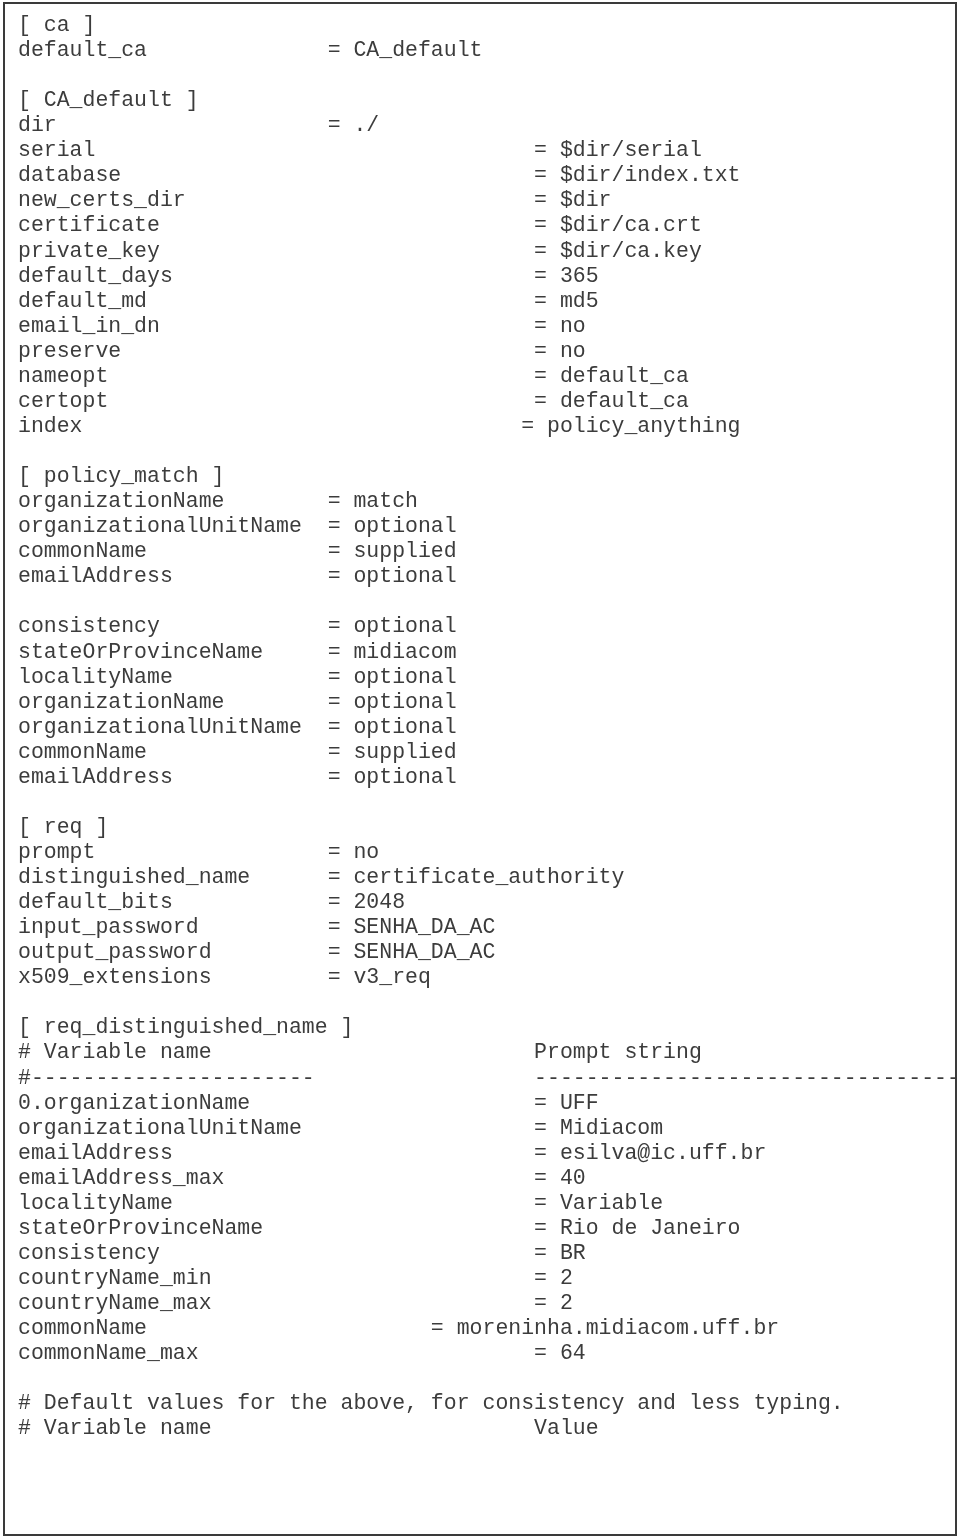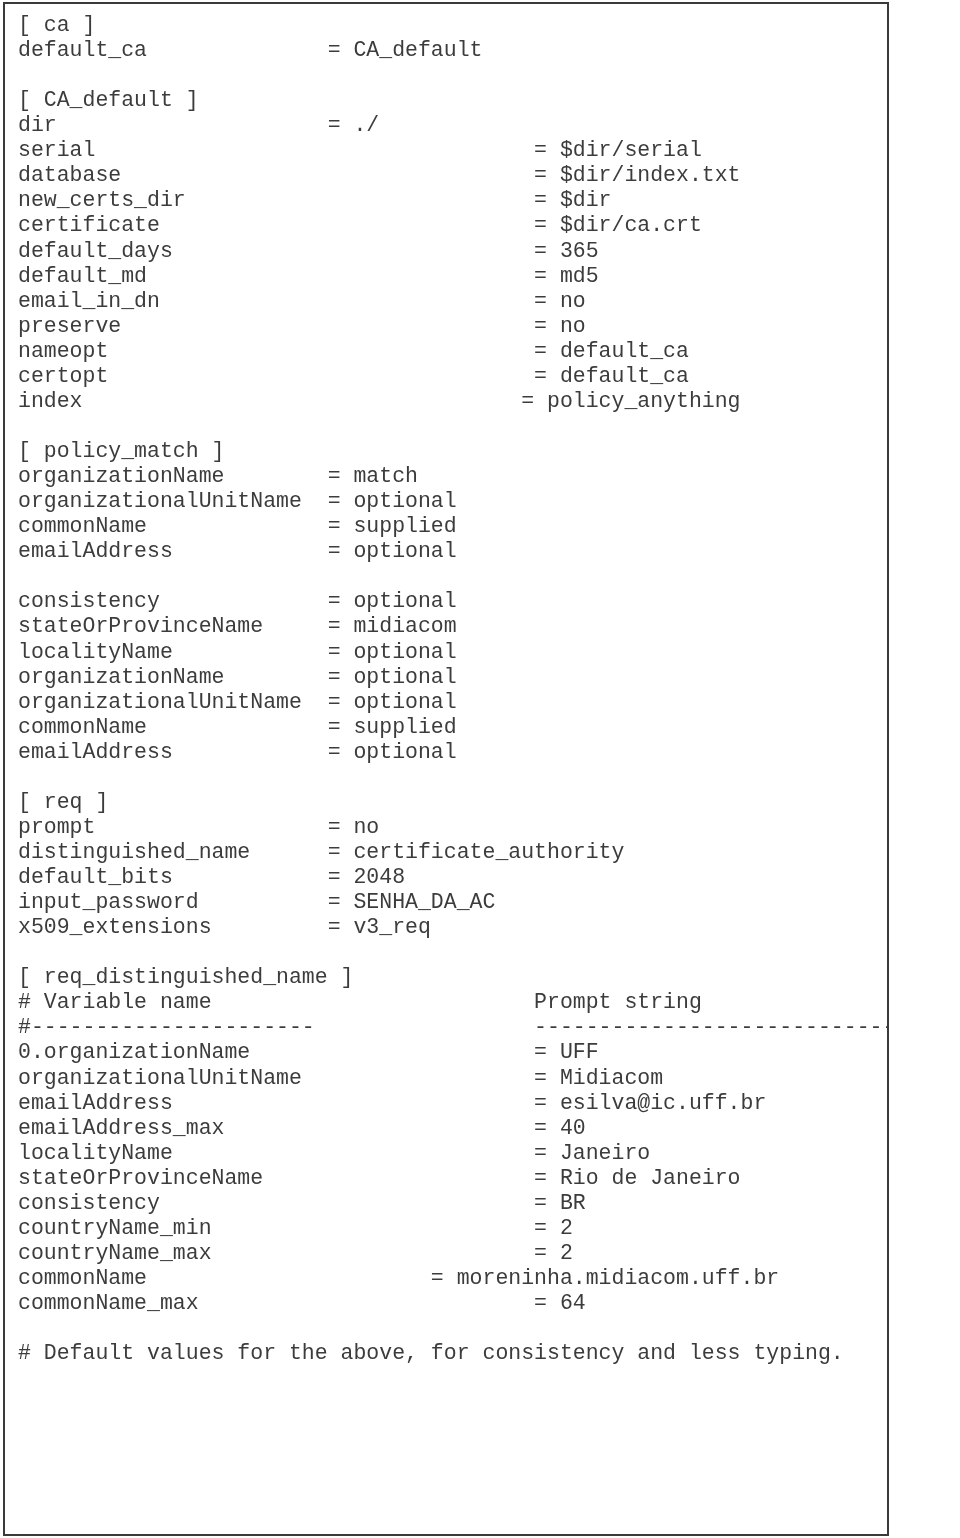--- a/index.html
+++ b/index.html
@@ -14,21 +14,21 @@
     overflow: hidden;
     font-family: "Liberation Mono", "DejaVu Sans Mono", monospace;
   }
 
   
   #code-frame {
     box-sizing: border-box;
     position: absolute;
     left: 3px;
     top: 2px;
-    width: 886px;
+    width: 954px;
     height: 1534px;
     border: 2px solid #3a3a3a;
     background: #ffffff;
     overflow: hidden;
   }
 
   
   #code-listing {
     margin: 0;
     padding: 9px 0 0 13px;
@@ -56,20 +56,21 @@
 <div id="code-frame">
   <pre id="code-listing"><span class="code-line">[ ca ]
 </span><span class="code-line">default_ca              = CA_default
 </span><span class="code-line blank">
 </span><span class="code-line">[ CA_default ]
 </span><span class="code-line">dir                     = ./
 </span><span class="code-line">serial                                  = $dir/serial
 </span><span class="code-line">database                                = $dir/index.txt
 </span><span class="code-line">new_certs_dir                           = $dir
 </span><span class="code-line">certificate                             = $dir/ca.crt
+</span><span class="code-line">private_key                             = $dir/ca.key
 </span><span class="code-line">default_days                            = 365
 </span><span class="code-line">default_md                              = md5
 </span><span class="code-line">email_in_dn                             = no
 </span><span class="code-line">preserve                                = no
 </span><span class="code-line">nameopt                                 = default_ca
 </span><span class="code-line">certopt                                 = default_ca
 </span><span class="code-line">index                                  = policy_anything
 </span><span class="code-line blank">
 </span><span class="code-line">[ policy_match ]
 </span><span class="code-line">organizationName        = match
@@ -83,32 +84,34 @@
 </span><span class="code-line">organizationName        = optional
 </span><span class="code-line">organizationalUnitName  = optional
 </span><span class="code-line">commonName              = supplied
 </span><span class="code-line">emailAddress            = optional
 </span><span class="code-line blank">
 </span><span class="code-line">[ req ]
 </span><span class="code-line">prompt                  = no
 </span><span class="code-line">distinguished_name      = certificate_authority
 </span><span class="code-line">default_bits            = 2048
 </span><span class="code-line">input_password          = SENHA_DA_AC
+</span><span class="code-line">output_password         = SENHA_DA_AC
 </span><span class="code-line">x509_extensions         = v3_req
 </span><span class="code-line blank">
 </span><span class="code-line">[ req_distinguished_name ]
 </span><span class="code-line"># Variable name                         Prompt string
 </span><span class="code-line">#----------------------                 ------------------------------------
 </span><span class="code-line">0.organizationName                      = UFF
 </span><span class="code-line">organizationalUnitName                  = Midiacom
 </span><span class="code-line">emailAddress                            = esilva@ic.uff.br
 </span><span class="code-line">emailAddress_max                        = 40
-</span><span class="code-line">localityName                            = Janeiro
+</span><span class="code-line">localityName                            = Variable
 </span><span class="code-line">stateOrProvinceName                     = Rio de Janeiro
 </span><span class="code-line">consistency                             = BR
 </span><span class="code-line">countryName_min                         = 2
 </span><span class="code-line">countryName_max                         = 2
 </span><span class="code-line">commonName                      = moreninha.midiacom.uff.br
 </span><span class="code-line">commonName_max                          = 64
 </span><span class="code-line blank">
 </span><span class="code-line"># Default values for the above, for consistency and less typing.
+</span><span class="code-line"># Variable name                         Value
 </span></pre>
 </div>
 
 </body></html>

